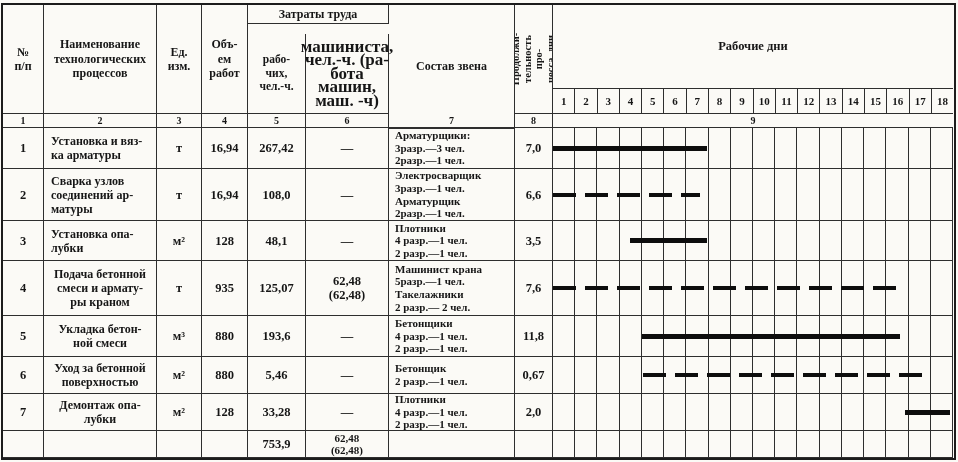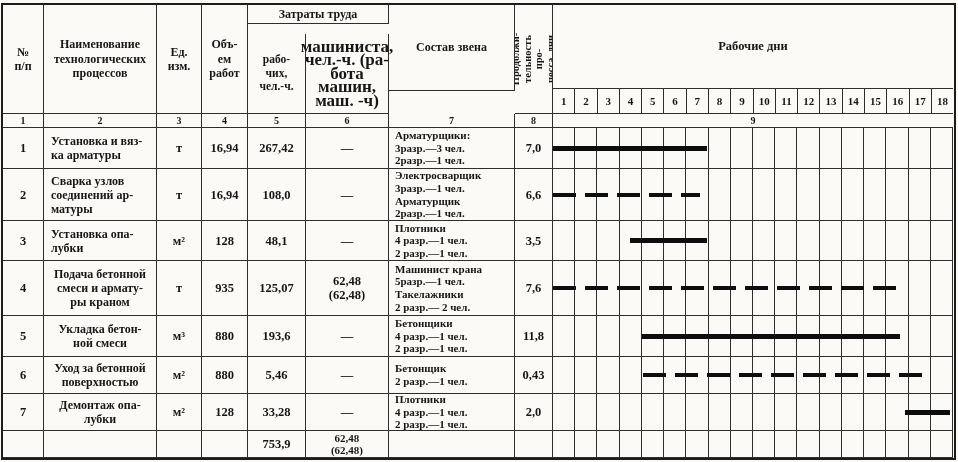--- a/index.html
+++ b/index.html
@@ -11,21 +11,21 @@
         box-sizing:border-box;line-height:14px;font-size:12px;}
   
   .hdr{font-size:12px;line-height:14.5px;}
   .h-num   {left:3px;  top:5px; width:41px; height:109px;}
   .h-name  {left:44px; top:5px; width:113px;height:109px;}
   .h-unit  {left:157px;top:5px; width:45px; height:109px;}
   .h-vol   {left:202px;top:5px; width:46px; height:109px;}
   .h-lgrp  {left:248px;top:5px; width:141px;height:19px;}
   .h-lwork {left:248px;top:34px;width:58px; height:80px;font-size:11.5px;line-height:13.5px;}
   .h-lmach {left:306px;top:34px;width:83px; height:80px;font-size:17px;line-height:13.5px;}
-  .h-crew  {left:389px;top:5px; width:126px;height:86px;}
+  .h-crew  {left:389px;top:5px; width:126px;height:124px;}
   .h-dur   {left:515px;top:5px; width:38px; height:109px;overflow:hidden;}
   .h-dur .rot{transform:rotate(-90deg);white-space:pre-line;font-size:10.5px;line-height:11.5px;width:104px;text-align:center;}
   .h-days  {left:553px;top:5px; width:400px;height:84px;border-right:none;font-size:12.5px;}
   .dayrow  {position:absolute;left:553px;top:89px;width:400px;height:25px;display:flex;}
   .daycell {flex:1;border-right:1px solid #2e2e2e;border-bottom:1px solid #2e2e2e;box-sizing:border-box;
             display:flex;align-items:center;justify-content:center;font-size:11px;}
   .daycell:last-child{border-right:none;}
   
   .cn{font-size:10px;line-height:10px;height:14px;top:114px;}
   .cn1{left:3px;width:41px;}  .cn2{left:44px;width:113px;} .cn3{left:157px;width:45px;}
@@ -193,21 +193,21 @@
   <div class="row" style="top:357px;height:37px">
     <div class="cell c1 val">6</div>
     <div class="cell c2">Уход за бетонной
 поверхностью</div>
     <div class="cell c3 val">м²</div>
     <div class="cell c4 val">880</div>
     <div class="cell c5 val">5,46</div>
     <div class="cell c6 val">—</div>
     <div class="cell c7 crew">Бетонщик
 2 разр.—1 чел.</div>
-    <div class="cell c8 val">0,43</div>
+    <div class="cell c8 val">0,67</div>
     <div class="cell c9 gantt"><div class="bar dashed" style="left: 90px; width: 284.444px;"></div></div>
   </div>
 
   <div class="row" style="top:394px;height:37px">
     <div class="cell c1 val">7</div>
     <div class="cell c2">Демонтаж опа-
 лубки</div>
     <div class="cell c3 val">м²</div>
     <div class="cell c4 val">128</div>
     <div class="cell c5 val">33,28</div>

